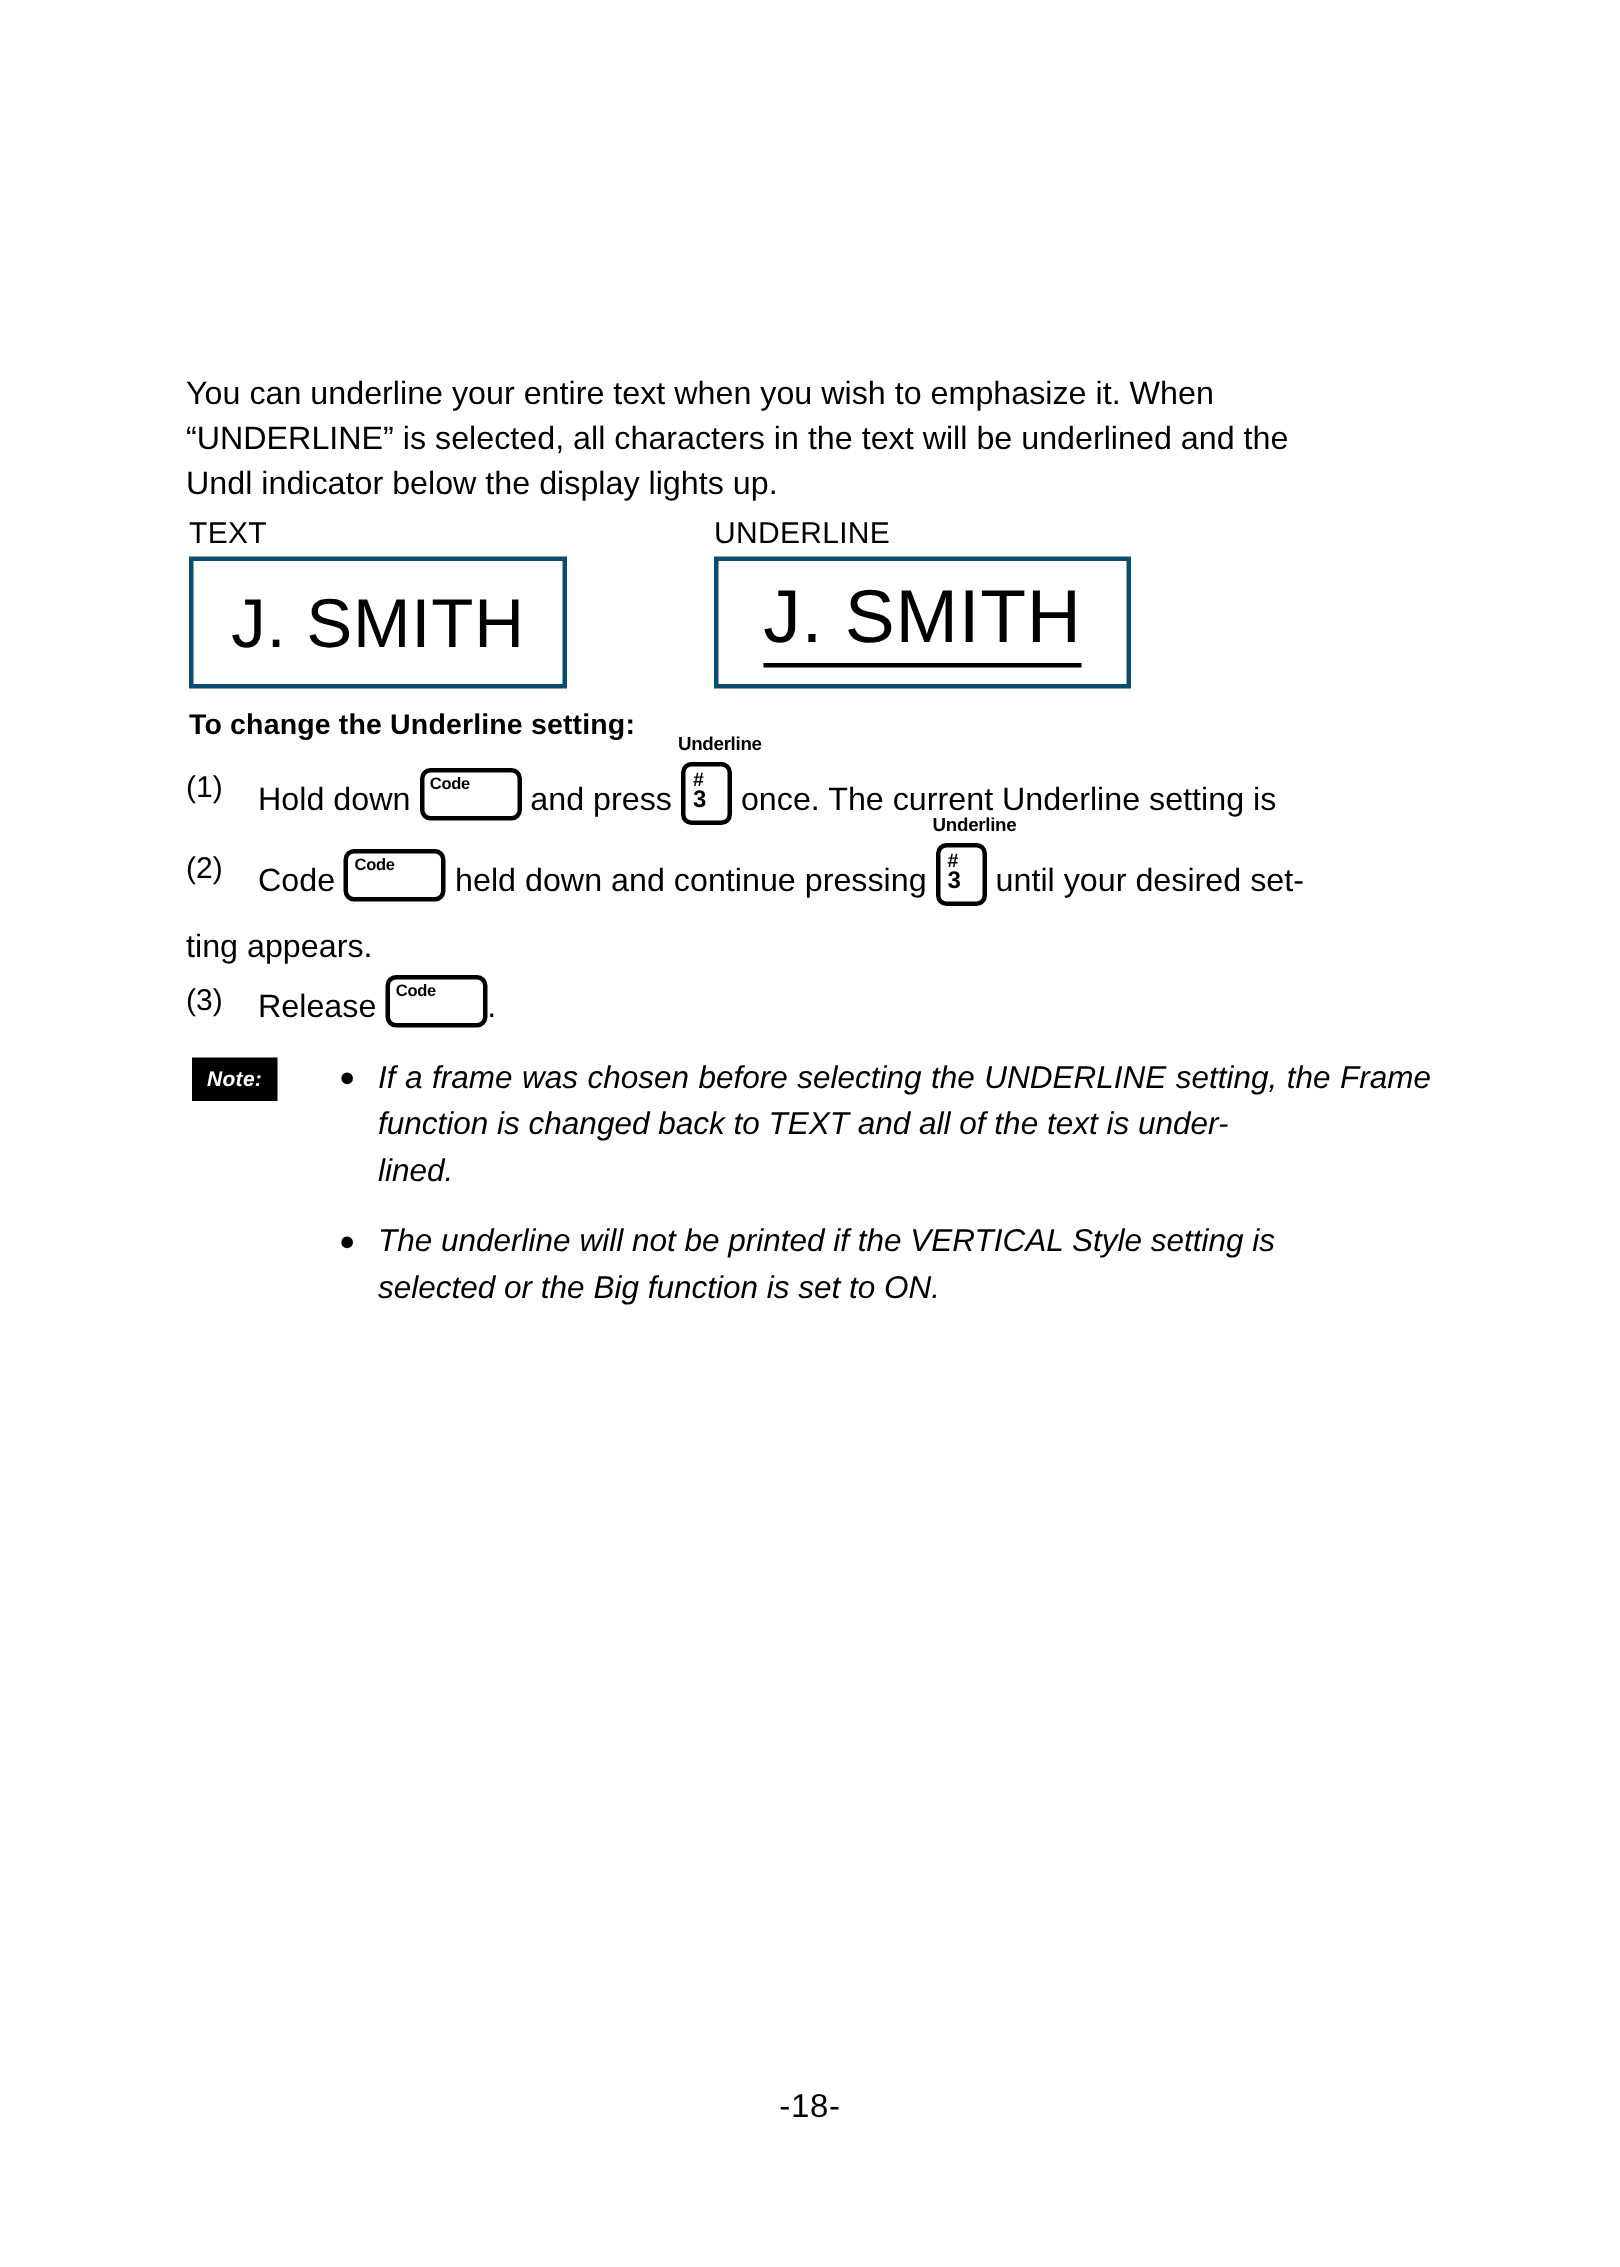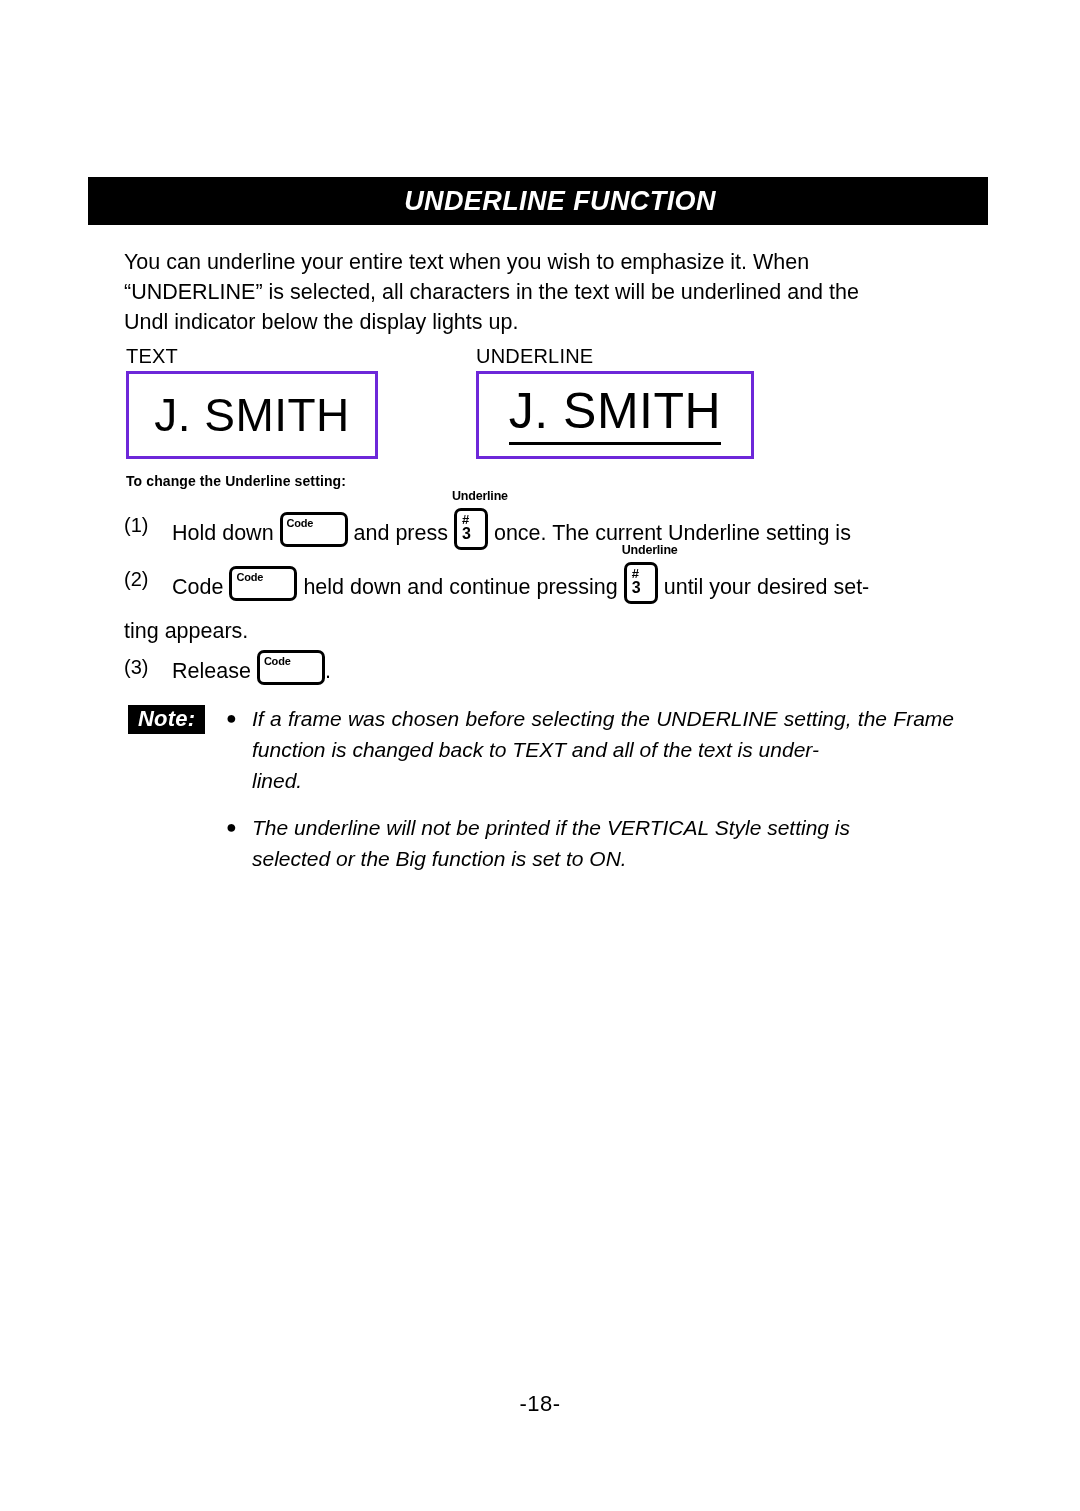--- a/index.html
+++ b/index.html
@@ -73,21 +73,21 @@
   .sample.text-sample  { left: 2px; }
   .sample.undl-sample  { left: 352px; }
 
   .sample-caption {
     font-size: 20px;
     line-height: 24px;
     letter-spacing: 0.2px;
     margin-bottom: 3px;
   }
   .lcd {
-    border: 3px solid #6d28d9;
+    border: 3px solid #0c4a6e;
     background: #ffffff;
     box-sizing: border-box;
     display: flex;
     align-items: center;
     justify-content: center;
   }
   .lcd.small { width: 252px; height: 88px; }
   .lcd.large { width: 278px; height: 88px; }
 
   .lcd-text {
@@ -103,21 +103,21 @@
   .lcd-text.underlined {
     border-bottom: 3px solid #000000;
     padding-bottom: 6px;
   }
 
   
   .subheading {
     position: absolute;
     left: 126px;
     top: 473px;
-    font-size: 14px;
+    font-size: 19px;
     font-weight: bold;
     letter-spacing: 0.1px;
   }
 
   
   .steps {
     position: absolute;
     left: 124px;
     top: 508px;
     width: 828px;
@@ -203,21 +203,21 @@
     width: 826px;
   }
   .note-badge {
     position: absolute;
     left: 0;
     top: 2px;
     background: #000000;
     color: #ffffff;
     font-style: italic;
     font-weight: bold;
-    font-size: 22px;
+    font-size: 14px;
     line-height: 26px;
     padding: 1px 10px 2px 10px;
     letter-spacing: 0.2px;
   }
   .note-items {
     margin-left: 98px;
   }
   .note-item {
     position: relative;
     font-style: italic;
@@ -252,23 +252,20 @@
     text-align: center;
     font-size: 22px;
     letter-spacing: 0.5px;
   }
 </style>
 </head>
 <body>
 
 <div class="page">
 
-  <div class="banner">
-    <div class="banner-title">UNDERLINE FUNCTION</div>
-  </div>
 
   <div class="intro">
     <span>You can underline your entire text when you wish to emphasize it. When</span>
     <span>“UNDERLINE” is selected, all characters in the text will be underlined and the</span>
     <span class="lastline">Undl indicator below the display lights up.</span>
   </div>
 
   <div class="samples">
 
     <div class="sample text-sample">

